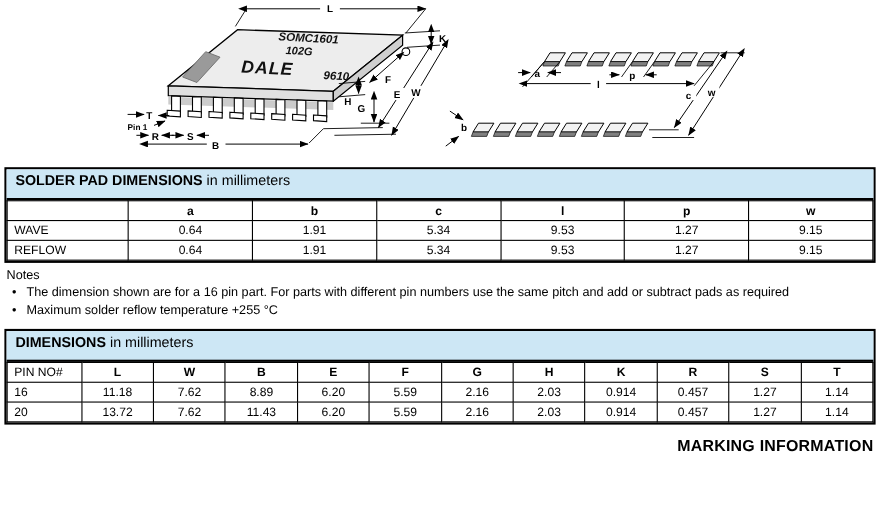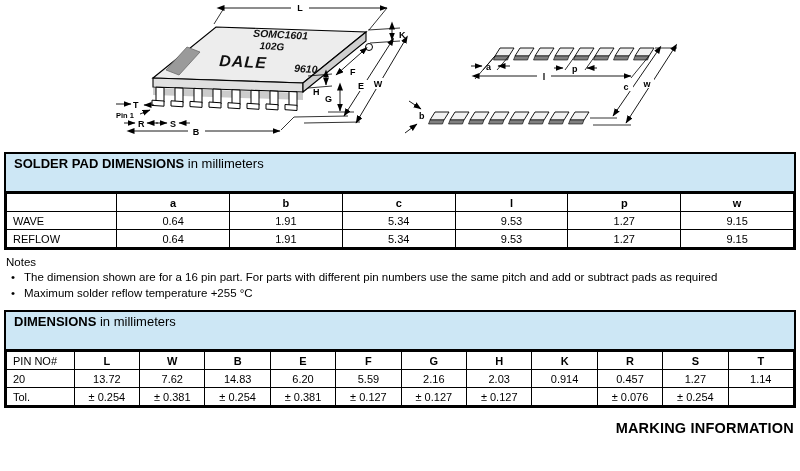--- a/index.html
+++ b/index.html
@@ -7,21 +7,21 @@
        font-family:"Liberation Sans","DejaVu Sans",sans-serif;}
   .page{width:800px;height:471px;position:relative;}
   .diagrams{position:relative;height:148px;}
   .pkg{position:absolute;left:88px;top:0;}
   .pads{position:absolute;left:405px;top:2px;}
   .dimline{stroke:#000;stroke-width:0.9;fill:none;}
   .thin{stroke:#000;stroke-width:0.8;fill:none;}
   .dlabel{font:bold 9px "Liberation Sans",sans-serif;fill:#000;}
   .chiptxt{font-style:italic;font-weight:bold;fill:#111;}
   .tblwrap{margin:4px 4px 0 4px;border:2px solid #000;}
-  .tbltitle{background:#cde7f5;border-bottom:2px solid #000;padding:3px 8px 20px 8px;
+  .tbltitle{background:#cde7f5;border-bottom:2px solid #000;padding:3px 8px 9px 8px;
             font-size:13px;line-height:14px;}
   .tbltitle .b{font-weight:bold;}
   table{width:100%;border-collapse:collapse;font-size:11px;table-layout:fixed;}
   th,td{border:1px solid #000;height:15px;text-align:center;padding:1px 3px;overflow:hidden;white-space:nowrap;}
   th{font-weight:bold;}
   .rl{text-align:left;font-weight:normal;padding-left:6px;}
   .notes{margin:6px 6px 0 6px;font-size:11.5px;}
   .notes-h{font-weight:normal;margin-bottom:2px;}
   .note{display:flex;gap:9px;margin-top:3px;padding-left:5px;line-height:13px;}
   .dims{margin-top:10px;}
@@ -273,46 +273,46 @@
         <th>E</th>
         <th>F</th>
         <th>G</th>
         <th>H</th>
         <th>K</th>
         <th>R</th>
         <th>S</th>
         <th>T</th>
       </tr>
       <tr>
-        <td class="rl">20</td>
-        <td>13.72</td>
+        <td class="rl">16</td>
+        <td>11.18</td>
         <td>7.62</td>
-        <td>14.83</td>
+        <td>8.89</td>
         <td>6.20</td>
         <td>5.59</td>
         <td>2.16</td>
         <td>2.03</td>
         <td>0.914</td>
         <td>0.457</td>
         <td>1.27</td>
         <td>1.14</td>
       </tr>
       <tr>
-        <td class="rl">Tol.</td>
-        <td>± 0.254</td>
-        <td>± 0.381</td>
-        <td>± 0.254</td>
-        <td>± 0.381</td>
-        <td>± 0.127</td>
-        <td>± 0.127</td>
-        <td>± 0.127</td>
-        <td></td>
-        <td>± 0.076</td>
-        <td>± 0.254</td>
-        <td></td>
+        <td class="rl">20</td>
+        <td>13.72</td>
+        <td>7.62</td>
+        <td>11.43</td>
+        <td>6.20</td>
+        <td>5.59</td>
+        <td>2.16</td>
+        <td>2.03</td>
+        <td>0.914</td>
+        <td>0.457</td>
+        <td>1.27</td>
+        <td>1.14</td>
       </tr>
     </tbody>
       </table>
   </div>
 
   <div class="marking">
     <div class="mk-h">MARKING INFORMATION</div>
   </div>
 
 </div>

